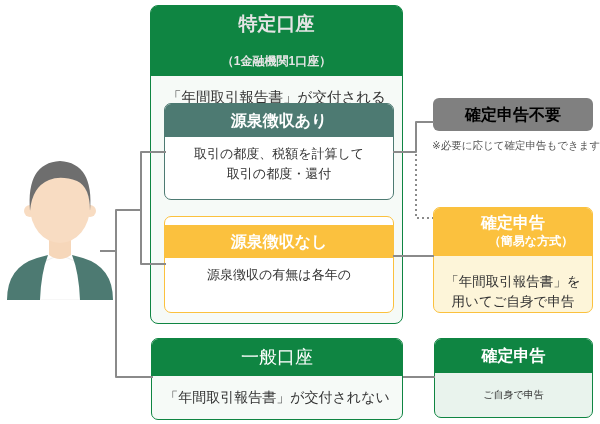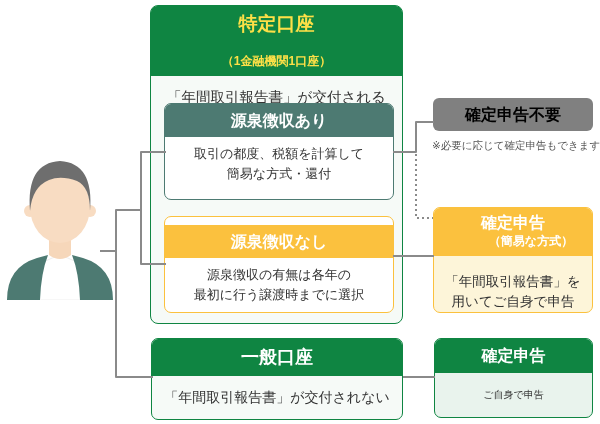--- a/index.html
+++ b/index.html
@@ -5,21 +5,21 @@
   html,body{margin:0;padding:0;background:#fff;}
   .stage{
     position:relative;width:600px;height:424px;background:#ffffff;overflow:hidden;
     font-family:"Liberation Sans","DejaVu Sans",sans-serif;color:#333;
   }
   .abs{position:absolute;box-sizing:border-box;}
 
   
   .specified-box{left:150px;top:5px;width:253px;height:319px;background:#f6faf7;
     border:1.5px solid #0f8542;border-radius:8px;}
-  .specified-header{background:#0f8542;border-radius:6px 6px 0 0;color:#fde047;text-align:center;
+  .specified-header{background:#0f8542;border-radius:6px 6px 0 0;color:#e5e5e5;text-align:center;
     padding:7px 16px 6px;}
   .specified-title{font-size:19px;font-weight:bold;line-height:1.15;}
   .specified-subtitle{font-size:12px;font-weight:bold;margin-top:18px;}
   .specified-desc{text-align:center;font-size:14.5px;margin-top:12px;}
 
   
   .sub-box{width:230px;height:97px;border-radius:7px;overflow:hidden;background:#fff;}
   .sub1{left:164px;top:103px;border:1.5px solid #4d7a72;}
   .sub2{left:164px;top:216px;border:1.5px solid #fbc13e;}
   .sub-header{height:33px;line-height:33px;text-align:center;color:#fff;font-weight:bold;font-size:16px;}
@@ -36,21 +36,21 @@
     border-radius:7px;overflow:hidden;background:#fdf5d9;}
   .simplified-header{background:#fbc13e;color:#fff;text-align:center;padding:5px 0 6px;}
   .simplified-title{font-size:16px;font-weight:bold;line-height:1.2;}
   .simplified-subtitle{font-size:12px;font-weight:bold;margin-top:1px;padding-left:36px;}
   .simplified-body{text-align:center;font-size:13.5px;line-height:1.5;padding-top:16px;}
 
   
   .general-box{left:151px;top:338px;width:252px;height:82px;border:1.5px solid #0f8542;
     border-radius:7px;overflow:hidden;background:#f6faf7;}
   .general-header{background:#0f8542;height:37px;line-height:37px;text-align:center;color:#fff;
-    font-weight:bold;font-size:18px;}
+    font-weight:normal;font-size:18px;}
   .general-body{height:43px;display:flex;align-items:center;justify-content:center;font-size:14px;}
 
   .filing-box{left:434px;top:338px;width:159px;height:80px;border:1.5px solid #0f8542;
     border-radius:7px;overflow:hidden;background:#e9f3ed;}
   .filing-header{background:#0f8542;height:34px;line-height:34px;text-align:center;color:#fff;
     font-weight:bold;font-size:16px;}
   .filing-body{height:43px;display:flex;align-items:center;justify-content:center;font-size:10px;}
 
   .avatar-svg{left:7px;top:155px;}
   .connector-svg{left:0;top:0;pointer-events:none;}
@@ -76,29 +76,28 @@
       <div class="specified-title">特定口座</div>
       <div class="specified-subtitle">（1金融機関1口座）</div>
     </div>
     <div class="specified-desc">「年間取引報告書」が交付される</div>
   </div>
 
   <div class="abs sub-box sub1">
     <div class="sub-header">源泉徴収あり</div>
     <div class="sub-body">
       <div>取引の都度、税額を計算して</div>
-      <div>簡易な方式・還付</div>
+      <div>取引の都度・還付</div>
     </div>
   </div>
 
   <div class="abs sub-box sub2">
     <div class="sub-header">源泉徴収なし</div>
     <div class="sub-body">
       <div>源泉徴収の有無は各年の</div>
-      <div>最初に行う譲渡時までに選択</div>
     </div>
   </div>
 
   <div class="abs no-filing-bar">確定申告不要</div>
   <div class="abs no-filing-note">※必要に応じて確定申告もできます</div>
 
   <div class="abs simplified-box">
     <div class="simplified-header">
       <div class="simplified-title">確定申告</div>
       <div class="simplified-subtitle">（簡易な方式）</div>

